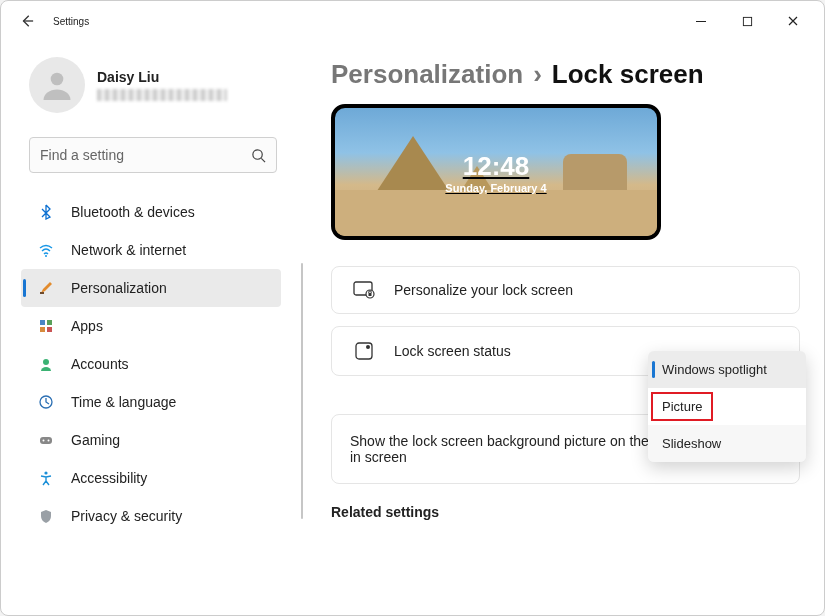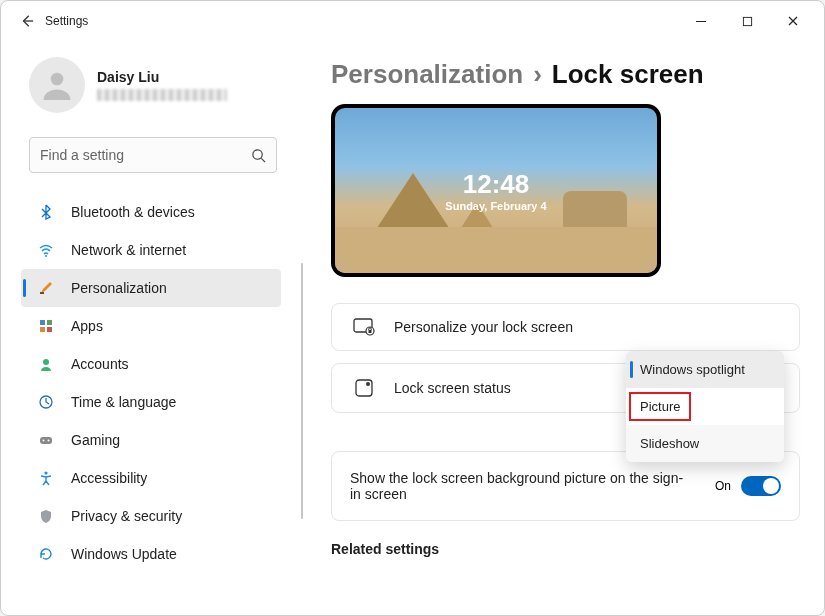--- a/index.html
+++ b/index.html
@@ -2,21 +2,21 @@
 <html><head>
 <meta charset="utf-8">
 <style>
 * { box-sizing: border-box; margin: 0; padding: 0; font-family: "Segoe UI", Arial, sans-serif; }
 body { background: #f3f3f3; width: 825px; height: 616px; overflow: hidden; position: relative; }
 .window { width: 825px; height: 616px; background: #fff; border: 1px solid #ccc; border-radius: 8px; position: relative; display: flex; flex-direction: column; }
 
 
 .titlebar { height: 40px; display: flex; align-items: center; padding: 0 8px 0 16px; }
 .titlebar .back { width: 20px; display:flex; justify-content:center; cursor:pointer; color:#333; }
-.titlebar .title { margin-left: 8px; font-size: 12px; color: #222; }
+.titlebar .title { margin-left: 16px; font-size: 10px; color: #222; }
 .win-controls { margin-left:auto; display:flex; gap: 0; }
 .win-controls .btn { width:46px; height:32px; display:flex; align-items:center; justify-content:center; color:#222; cursor:pointer; }
 
 
 .content { flex:1; display:flex; overflow:hidden; }
 .sidebar { width: 300px; padding: 16px 0 0 20px; display:flex; flex-direction:column; }
 .userblock { display:flex; align-items:center; margin-bottom: 24px; padding-left: 8px; }
 .avatar { width:56px; height:56px; border-radius:50%; background:#e8e8e8; display:flex; align-items:center; justify-content:center; color:#888; margin-right:12px; }
 .user-name { font-size:14px; font-weight:600; color:#222; }
 .user-sub { width:130px; height:12px; margin-top:4px; background: repeating-linear-gradient(90deg,#ccc 0 4px,#eee 4px 8px); filter: blur(1.5px); }
@@ -33,36 +33,36 @@
 .nav-item.active { background:#eaeaea; }
 .nav-item.active::before { content:""; position:absolute; left:2px; top:10px; bottom:10px; width:3px; background:#1976d2; border-radius:2px; }
 
 
 .main { flex:1; padding: 18px 24px 0 30px; overflow:hidden; position:relative; }
 .breadcrumb { display:flex; align-items:baseline; font-size:26px; margin-bottom:14px; }
 .breadcrumb .dim { color:#777; font-weight:600; }
 .breadcrumb .sep { color:#777; margin:0 10px; font-weight:600; }
 .breadcrumb .cur { color:#111; font-weight:600; }
 
-.preview { width: 330px; height:173px; border-radius:14px; border:4px solid #000; background: linear-gradient(180deg,#6ea9d7 0%,#8fc2e6 35%,#d4b98a 60%,#c7a877 100%); position:relative; overflow:hidden; margin-bottom:26px; display:flex; flex-direction:column; align-items:center; justify-content:center; }
+.preview { width: 330px; height:136px; border-radius:14px; border:4px solid #000; background: linear-gradient(180deg,#6ea9d7 0%,#8fc2e6 35%,#d4b98a 60%,#c7a877 100%); position:relative; overflow:hidden; margin-bottom:26px; display:flex; flex-direction:column; align-items:center; justify-content:center;text-decoration:underline; }
 .preview .pyr { position:absolute; bottom:36px; left:36px; width:0; height:0; border-left:42px solid transparent; border-right:42px solid transparent; border-bottom:64px solid #a8894f; }
 .preview .pyr2 { position:absolute; bottom:36px; left:120px; width:0; height:0; border-left:22px solid transparent; border-right:22px solid transparent; border-bottom:34px solid #b8985c; }
 .preview .sphinx { position:absolute; right:30px; bottom:34px; width:64px; height:48px; background:#b79a6a; border-radius:8px 8px 2px 2px; }
 .preview .sand { position:absolute; bottom:0; left:0; right:0; height:46px; background:#cdaf7d; }
 .preview .time { position:relative; z-index:2; color:#fff; font-size:26px; font-weight:600; text-align:center; }
 .preview .date { position:relative; z-index:2; color:#fff; font-size:11px; font-weight:600; }
 
 .card { border:1px solid #e5e5e5; border-radius:8px; padding:14px 18px; margin-bottom:12px; display:flex; align-items:center; position:relative; }
 .card .cicon { width:28px; display:flex; align-items:center; justify-content:center; margin-right:16px; color:#333; }
 .card .ctitle { font-size:14px; color:#222; }
 .card .csub { font-size:12px; color:#666; margin-top:2px; max-width:260px; }
 .card .right { margin-left:auto; display:flex; align-items:center; gap:10px; }
 
 
-.dropdown { position:absolute; right:40px; top:310px; width:158px; background:#f7f7f7; border-radius:6px; box-shadow: 0 6px 18px rgba(0,0,0,0.18); overflow:hidden; }
+.dropdown { position:absolute; right:18px; top:310px; width:158px; background:#f7f7f7; border-radius:6px; box-shadow: 0 6px 18px rgba(0,0,0,0.18); overflow:hidden; }
 .dd-item { height:37px; display:flex; align-items:center; padding:0 14px; font-size:13px; color:#222; cursor:pointer; position:relative; background:#f7f7f7; }
 .dd-item.sel { background:#ececec; }
 .dd-item.sel::before { content:""; position:absolute; left:4px; top:10px; bottom:10px; width:3px; background:#1976d2; border-radius:2px; }
 .dd-item.highlight { background:#fff; }
 .dd-item.highlight .inner { border:2px solid #e01b24; padding:5px 9px; margin-left:-11px; }
 
 
 .toggle { width:40px; height:20px; border-radius:10px; background:#0067c0; position:relative; }
 .toggle .knob { position:absolute; right:2px; top:2px; width:16px; height:16px; border-radius:50%; background:#fff; }
 
@@ -205,29 +205,20 @@
             </span>
           <span>Accessibility</span>
         </div>
         <div class="nav-item">
           <span class="icon">
               <svg width="16" height="16" viewBox="0 0 16 16">
                 <path d="M8 2 L13 4 V8 Q13 13 8 15 Q3 13 3 8 V4 Z" fill="#9aa0a6"></path>
               </svg>
             </span>
           <span>Privacy &amp; security</span>
-        </div>
-        <div class="nav-item">
-          <span class="icon">
-              <svg width="16" height="16" viewBox="0 0 16 16">
-                <path d="M3 8 a5 5 0 1 1 2 4" stroke="#1f8ad0" stroke-width="1.4" fill="none"></path>
-                <path d="M3 12 L3 8 L7 8" stroke="#1f8ad0" stroke-width="1.4" fill="none"></path>
-              </svg>
-            </span>
-          <span>Windows Update</span>
         </div>
       </div>
     </div>
 
     <div class="main">
       <div class="breadcrumb">
         <span class="dim">Personalization</span>
         <span class="sep">›</span>
         <span class="cur">Lock screen</span>
       </div>

